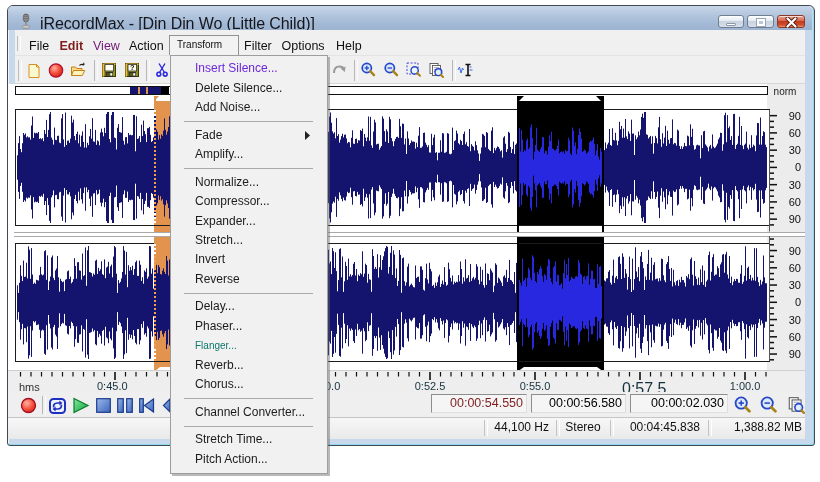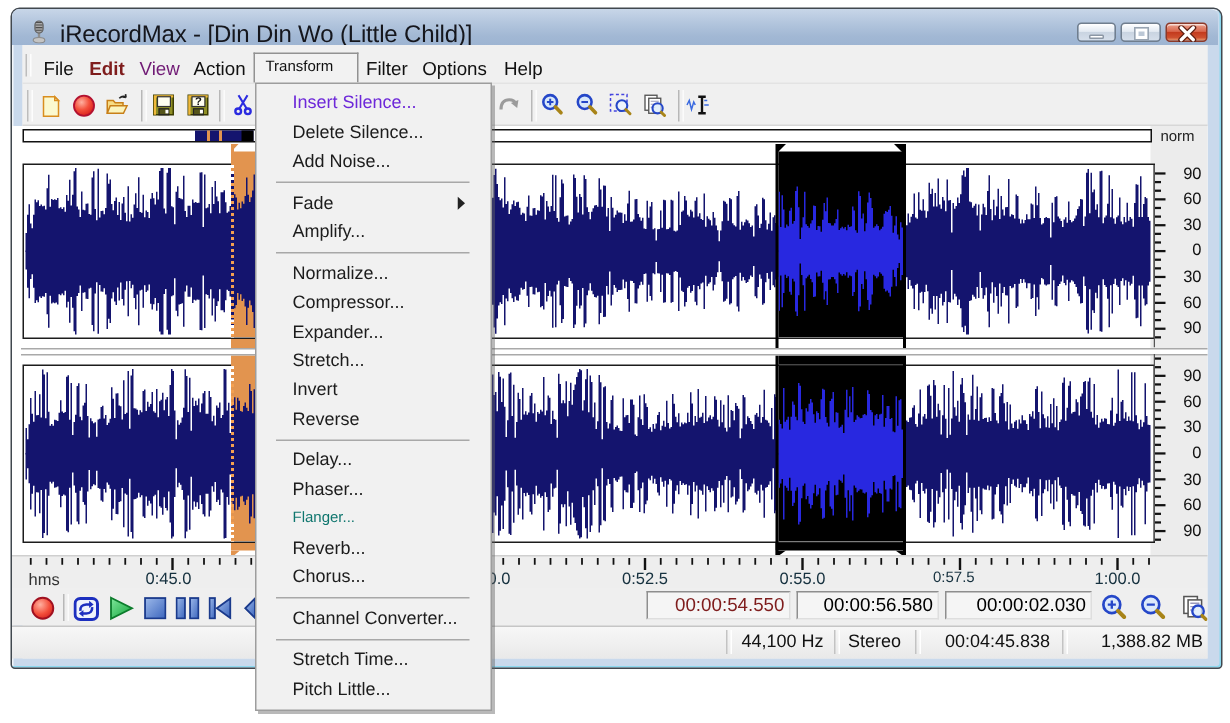--- a/index.html
+++ b/index.html
@@ -315,21 +315,21 @@
     <rect x="718.90" y="0" width="1.2" height="4.5" fill="#111"></rect>
     <rect x="729.20" y="0" width="1.6" height="8" fill="#111"></rect>
     <rect x="739.90" y="0" width="1.2" height="4.5" fill="#111"></rect>
     <rect x="750.40" y="0" width="1.2" height="4.5" fill="#111"></rect>
   </svg>
 <div class="t" style="left:19px;top:381px;font-size:11px;color:#333;">hms</div>
 <div class="t" style="left:97px;top:380px;width:36px;text-align:left;font-size:11px;color:#16313f;">0:45.0</div>
 <div class="t" style="left:307px;top:380px;width:36px;text-align:center;font-size:11px;color:#16313f;">0:50.0</div>
 <div class="t" style="left:412px;top:380px;width:36px;text-align:center;font-size:11px;color:#16313f;">0:52.5</div>
 <div class="t" style="left:517px;top:380px;width:36px;text-align:center;font-size:11px;color:#16313f;">0:55.0</div>
-<div class="t" style="left:622px;top:380px;width:36px;text-align:left;font-size:10px;color:#16313f;">0:57.5</div>
+<div class="t" style="left:622px;top:380px;width:36px;text-align:right;font-size:16px;color:#16313f;">0:57.5</div>
 <div class="t" style="left:727px;top:380px;width:36px;text-align:center;font-size:11px;color:#16313f;">1:00.0</div>
 <div class="a" style="left:8px;top:392px;width:797px;height:25px;background:#efefef;"></div>
 <div class="a" style="left:42px;top:396px;width:2px;height:18px;border-left:1px solid #b7b7b7;border-right:1px solid #fbfbfb;"></div>
 <svg class="a" style="left:20px;top:397px" width="17" height="17" viewBox="0 0 17 17">
 <defs>
       <radialGradient id="rg2" cx="0.38" cy="0.33" r="0.8">
 <stop offset="0" stop-color="#ffb0a0"></stop>
         <stop offset="0.55" stop-color="#f4503c"></stop>
         <stop offset="1" stop-color="#cf1818"></stop>
       </radialGradient>
@@ -440,12 +440,12 @@
 <div class="a" style="left:184px;top:292.7px;width:129px;height:1px;background:#a8a8a8;"></div>
 <div class="t" style="left:195px;top:297.3px;height:19.4px;line-height:19.4px;font-size:12px;color:#1c1c1c;">Delay...</div>
 <div class="t" style="left:195px;top:316.7px;height:19.4px;line-height:19.4px;font-size:12px;color:#1c1c1c;">Phaser...</div>
 <div class="t" style="left:195px;top:336.1px;height:19.4px;line-height:19.4px;font-size:10px;color:#0f766e;">Flanger...</div>
 <div class="t" style="left:195px;top:355.5px;height:19.4px;line-height:19.4px;font-size:12px;color:#1c1c1c;">Reverb...</div>
 <div class="t" style="left:195px;top:374.9px;height:19.4px;line-height:19.4px;font-size:12px;color:#1c1c1c;">Chorus...</div>
 <div class="a" style="left:184px;top:397.9px;width:129px;height:1px;background:#a8a8a8;"></div>
 <div class="t" style="left:195px;top:402.5px;height:19.4px;line-height:19.4px;font-size:12px;color:#1c1c1c;">Channel Converter...</div>
 <div class="a" style="left:184px;top:425.5px;width:129px;height:1px;background:#a8a8a8;"></div>
 <div class="t" style="left:195px;top:430.1px;height:19.4px;line-height:19.4px;font-size:12px;color:#1c1c1c;">Stretch Time...</div>
-<div class="t" style="left:195px;top:449.5px;height:19.4px;line-height:19.4px;font-size:12px;color:#1c1c1c;">Pitch Little...</div>
+<div class="t" style="left:195px;top:449.5px;height:19.4px;line-height:19.4px;font-size:12px;color:#1c1c1c;">Pitch Action...</div>
 </body></html>

